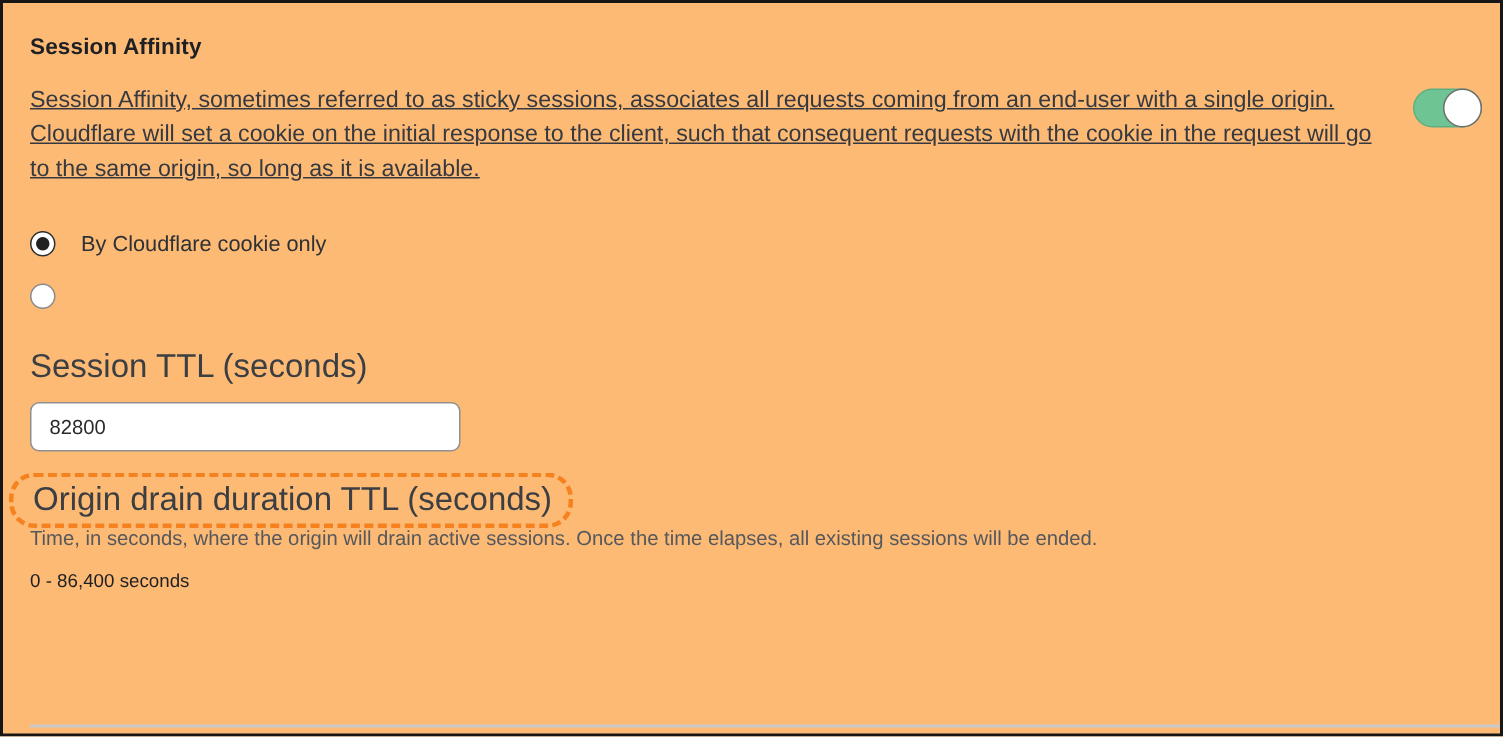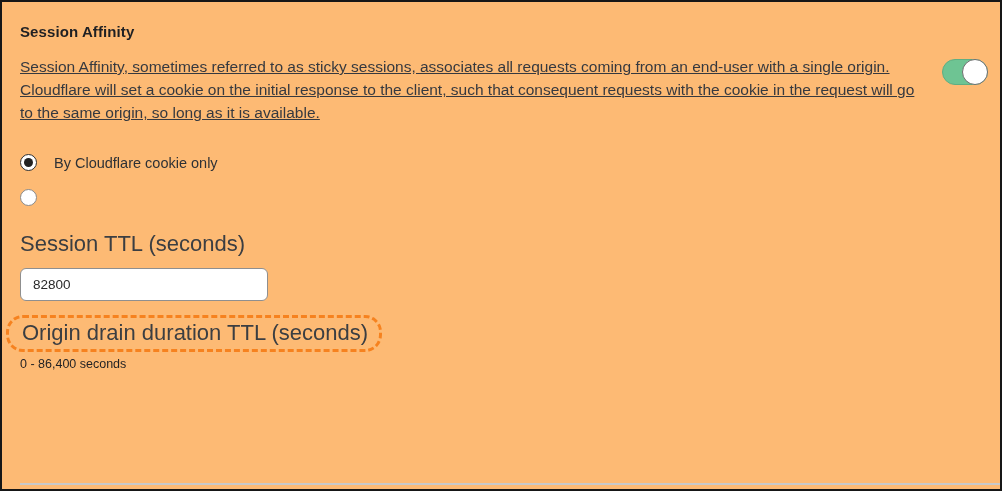--- a/index.html
+++ b/index.html
@@ -96,21 +96,21 @@
   }
   .field-label--first { margin-top: 25px; }
   .field-desc {
     margin-top: 8px;
     font-size: 13.5px;
     color: #55585d;
   }
   .text-input {
     display: block;
     margin-top: 11px;
-    width: 248px;
+    width: 287px;
     height: 33px;
     border: 1px solid #8f8f8f;
     border-radius: 6px;
     background: #ffffff;
     padding: 0 12px;
     font-family: "Liberation Sans", "DejaVu Sans", sans-serif;
     font-size: 13.5px;
     color: #2a2a2a;
     outline: none;
   }
@@ -163,17 +163,18 @@
   </div>
 
   <div class="field-label field-label--first">Session TTL (seconds)</div>
   <input class="text-input" type="text" value="82800" style="">
 
   <div class="highlight-wrap">
     <span class="highlight-oval" style="border-color: rgb(246, 130, 31);">
       <span class="field-label">Origin drain duration TTL (seconds)</span>
     </span>
   </div>
+  <div class="field-desc">Time, in seconds, where the origin will drain active sessions. Once the time elapses, all existing sessions will be ended.</div>
   <div class="range-hint">0 - 86,400 seconds</div>
 
   <div class="bottom-divider"></div>
 
 </div>
 
 </body></html>

